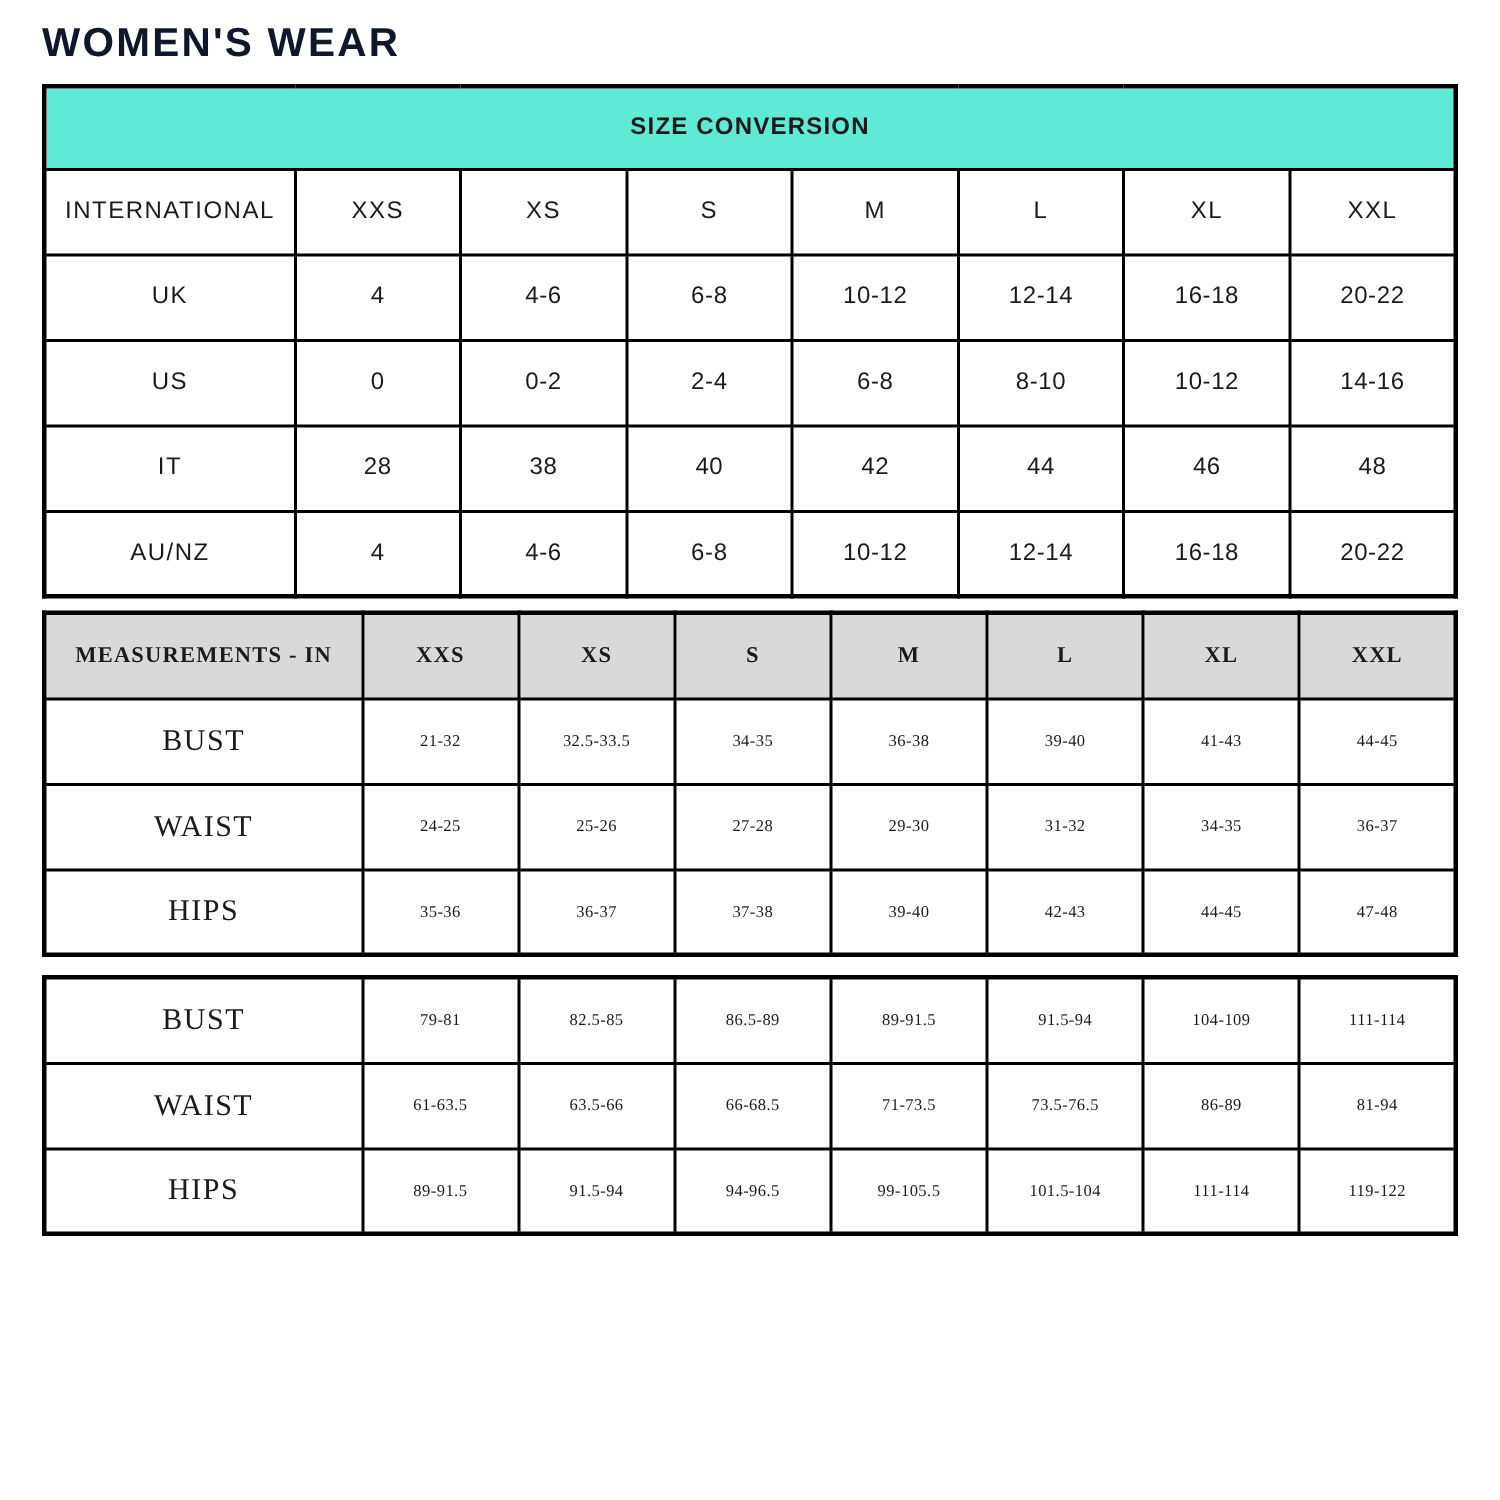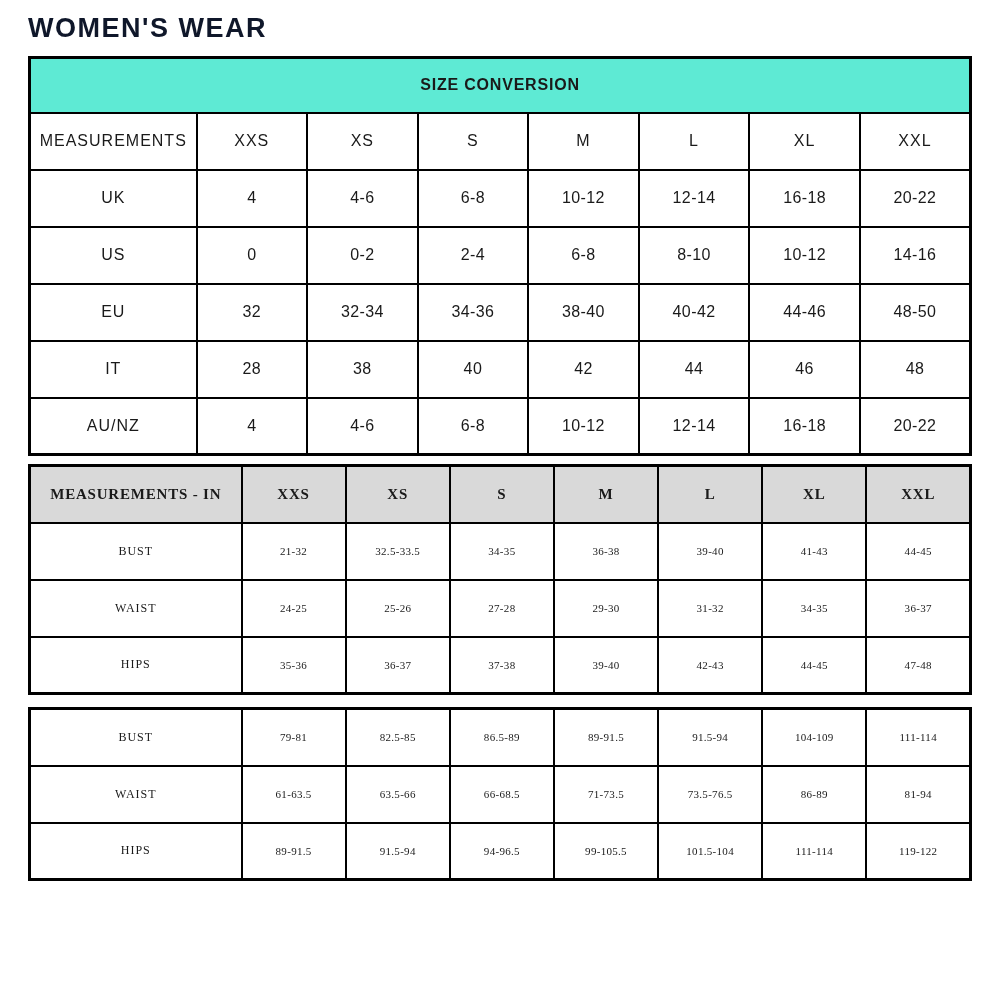--- a/index.html
+++ b/index.html
@@ -58,21 +58,21 @@
   }
   
   .meas-tbl tr { height: 57px; font-family: Liberation Serif, serif; }
   .meas-tbl td.head {
     background: #d9d9d9;
     font-weight: 700;
     font-size: 15px;
     letter-spacing: 0.8px;
   }
   .meas-tbl td.row-label {
-    font-size: 12px;
+    font-size: 20px;
     letter-spacing: 1px;
   }
   .meas-tbl td.val {
     font-size: 11px;
     letter-spacing: 0.3px;
   }
   .gap-sm { height: 8px; }
   .gap-md { height: 12px; }
 </style>
 </head>
@@ -89,21 +89,21 @@
       <col>
       <col>
       <col>
       <col>
   </colgroup>
 <tbody>
       <tr class="span-header-row">
         <td class="span-header" colspan="8">SIZE CONVERSION</td>
       </tr>
       <tr>
-        <td class="col-header">MEASUREMENTS</td>
+        <td class="col-header">INTERNATIONAL</td>
         <td class="col-header">XXS</td>
         <td class="col-header">XS</td>
         <td class="col-header">S</td>
         <td class="col-header">M</td>
         <td class="col-header">L</td>
         <td class="col-header">XL</td>
         <td class="col-header">XXL</td>
       </tr>
       <tr>
         <td class="row-label">UK</td>
@@ -119,30 +119,20 @@
         <td class="row-label">US</td>
         <td class="val">0</td>
         <td class="val">0-2</td>
         <td class="val">2-4</td>
         <td class="val">6-8</td>
         <td class="val">8-10</td>
         <td class="val">10-12</td>
         <td class="val">14-16</td>
       </tr>
       <tr>
-        <td class="row-label">EU</td>
-        <td class="val">32</td>
-        <td class="val">32-34</td>
-        <td class="val">34-36</td>
-        <td class="val">38-40</td>
-        <td class="val">40-42</td>
-        <td class="val">44-46</td>
-        <td class="val">48-50</td>
-      </tr>
-      <tr>
         <td class="row-label">IT</td>
         <td class="val">28</td>
         <td class="val">38</td>
         <td class="val">40</td>
         <td class="val">42</td>
         <td class="val">44</td>
         <td class="val">46</td>
         <td class="val">48</td>
       </tr>
       <tr>

